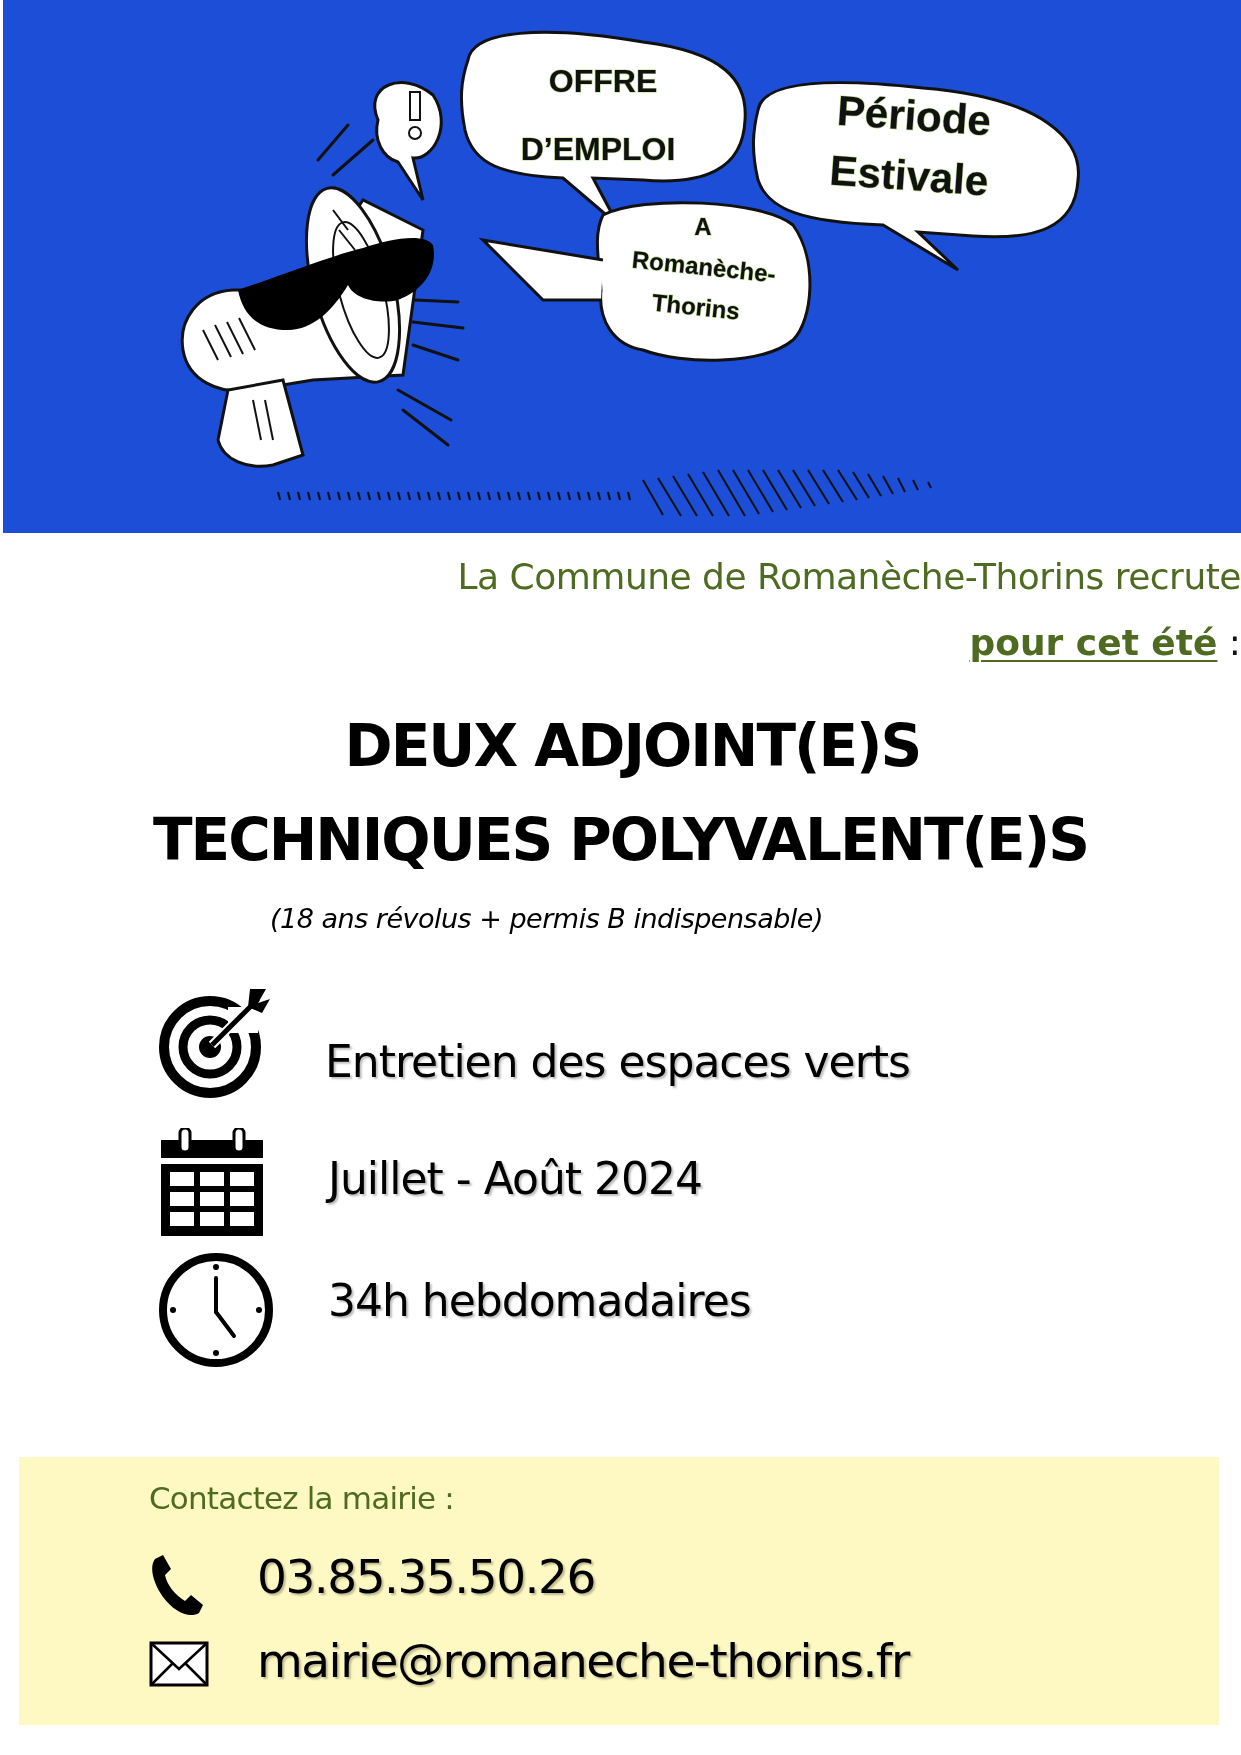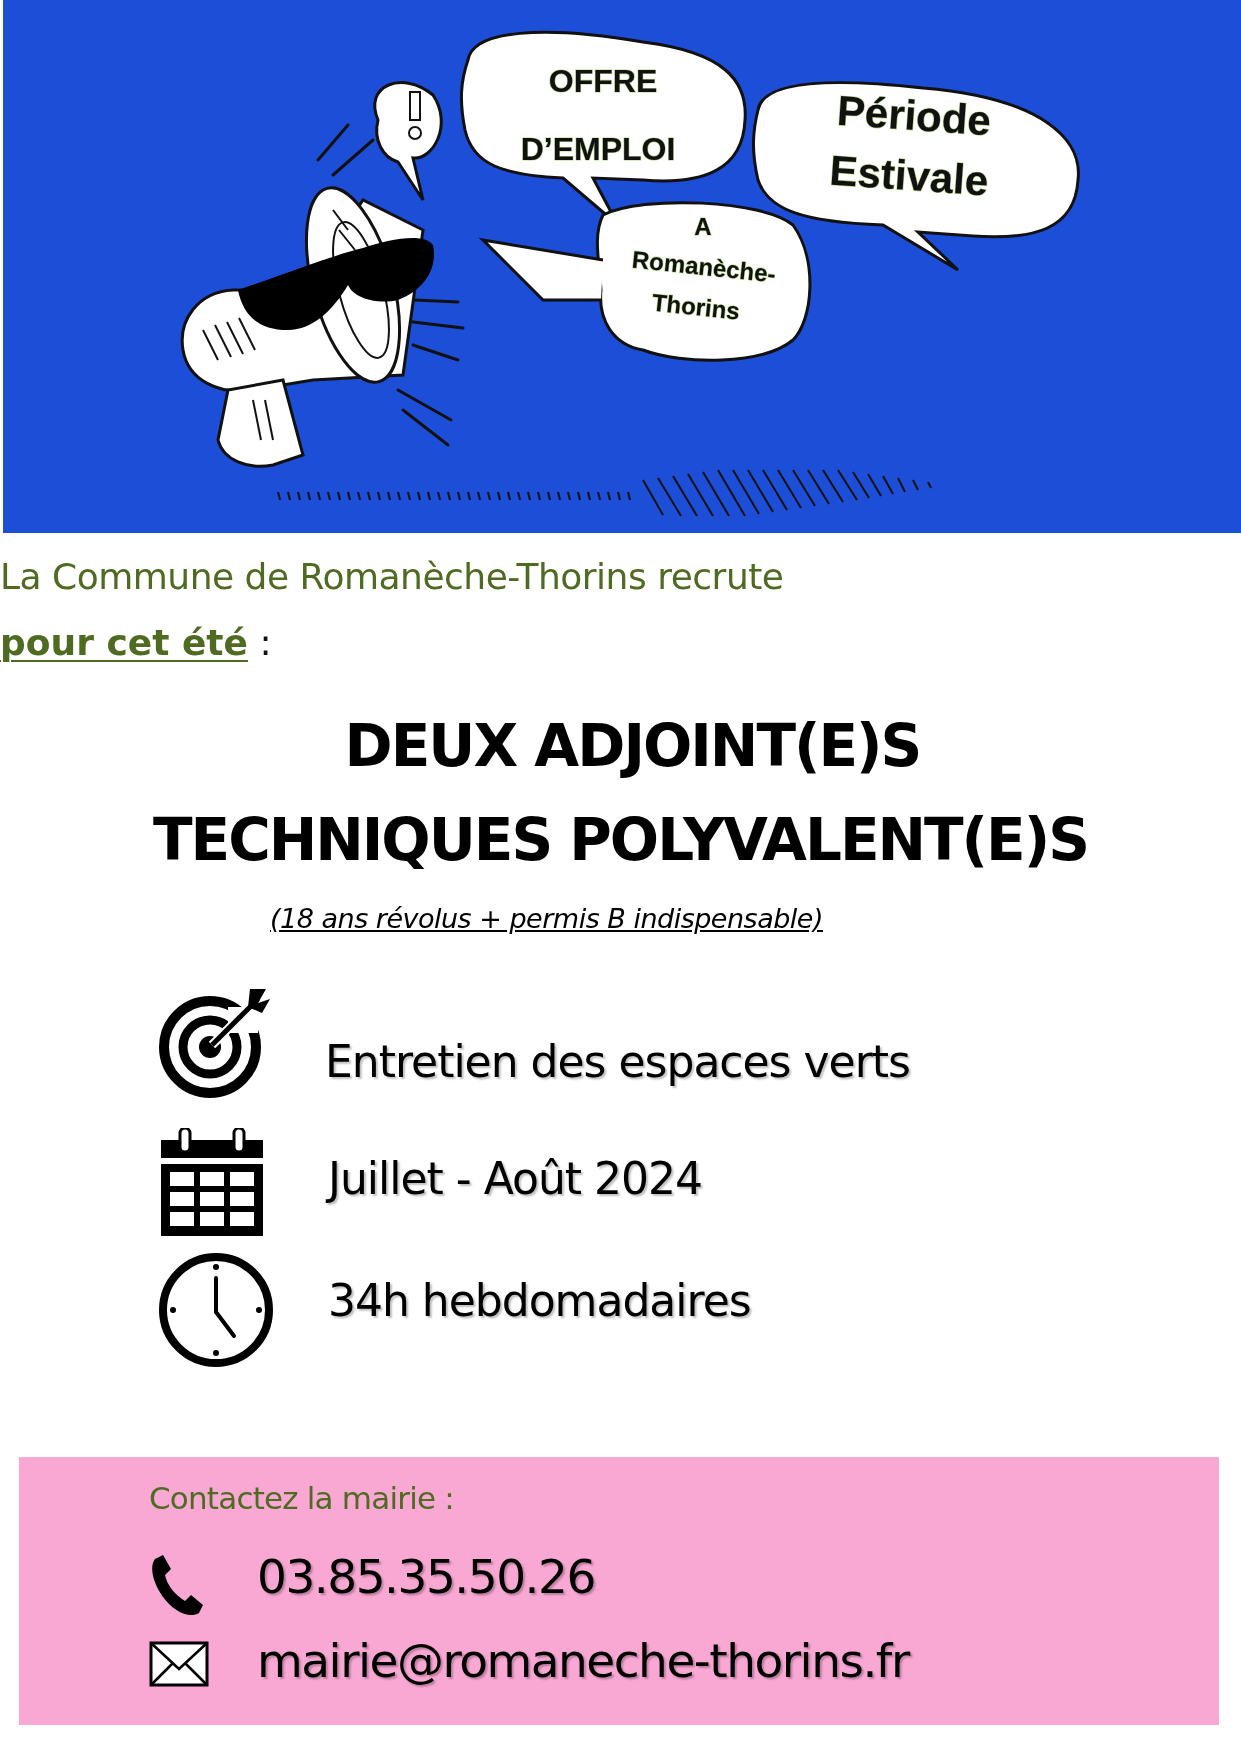--- a/index.html
+++ b/index.html
@@ -1,32 +1,32 @@
 <!DOCTYPE html>
 <html><head>
 <meta charset="utf-8">
 <style>
   html, body { margin:0; padding:0; background:#ffffff; }
   body { width:1241px; height:1755px; position:relative; overflow:hidden; font-family:"Liberation Sans", sans-serif; }
   .banner { position:absolute; left:3px; top:0; width:1238px; height:533px; background:#1d4ed8; }
   .banner svg { position:absolute; left:0; top:0; }
   .bubble-text { font-family:"Liberation Sans", sans-serif; font-weight:bold; fill:#111; stroke:#b8d88a; stroke-width:1.2px; paint-order:stroke; }
-  .intro { position:absolute; left:0; width:1241px; text-align:left; color:#4f6b22; font-family:"DejaVu Sans", sans-serif; }
+  .intro { position:absolute; left:0; width:1241px; text-align:right; color:#4f6b22; font-family:"DejaVu Sans", sans-serif; }
   .intro1 { top:556px; font-size:36px; letter-spacing:-0.5px; }
   .intro2 { top:622px; font-size:36px; font-weight:bold; }
   .intro2 u { text-decoration-thickness:2px; text-underline-offset:5px; }
   .intro2 .colon { color:#111; font-weight:normal; }
   .title { position:absolute; left:0; width:1241px; text-align:center; font-family:"DejaVu Sans", sans-serif; font-weight:bold; color:#000; font-size:58px; letter-spacing:-2px; }
   .title1 { top:712px;padding-left:12px; }
   .title2 { top:806px; }
-  .note { position:absolute; top:903px; left:0; width:1093px; text-align:center; font-family:"DejaVu Sans", sans-serif; font-style:italic; font-size:27px; color:#000; letter-spacing:-0.5px;text-decoration:underline; }
+  .note { position:absolute; top:903px; left:0; width:1093px; text-align:center; font-family:"DejaVu Sans", sans-serif; font-style:italic; font-size:27px; color:#000; letter-spacing:-0.5px; }
   .feature { position:absolute; left:150px; height:120px; }
   .feature .icon { position:absolute; left:8px; }
   .feature .label { position:absolute; left:175px; font-family:"DejaVu Sans", sans-serif; font-size:44px; color:#000; text-shadow:2px 2px 2px rgba(0,0,0,0.25); letter-spacing:-1px; white-space:nowrap; }
-  .contact { position:absolute; left:19px; top:1457px; width:1200px; height:268px; background:#f9a8d4; }
+  .contact { position:absolute; left:19px; top:1457px; width:1200px; height:268px; background:#fef9c3; }
   .contact-heading { position:absolute; left:130px; top:23px; font-family:"DejaVu Sans", sans-serif; font-size:31px; color:#4f6b22; letter-spacing:-0.8px; }
   .contact-row { position:absolute; left:130px; }
   .contact-row .icon { position:absolute; left:0; }
   .contact-row .val { position:absolute; left:108px; font-family:"DejaVu Sans", sans-serif; font-size:47px; color:#000; text-shadow:2px 2px 2px rgba(0,0,0,0.25); white-space:nowrap; letter-spacing:-1.5px; }
 </style>
 </head>
 <body>
 
 <div class="banner">
   <svg width="1238" height="533" viewBox="0 0 1238 533">

